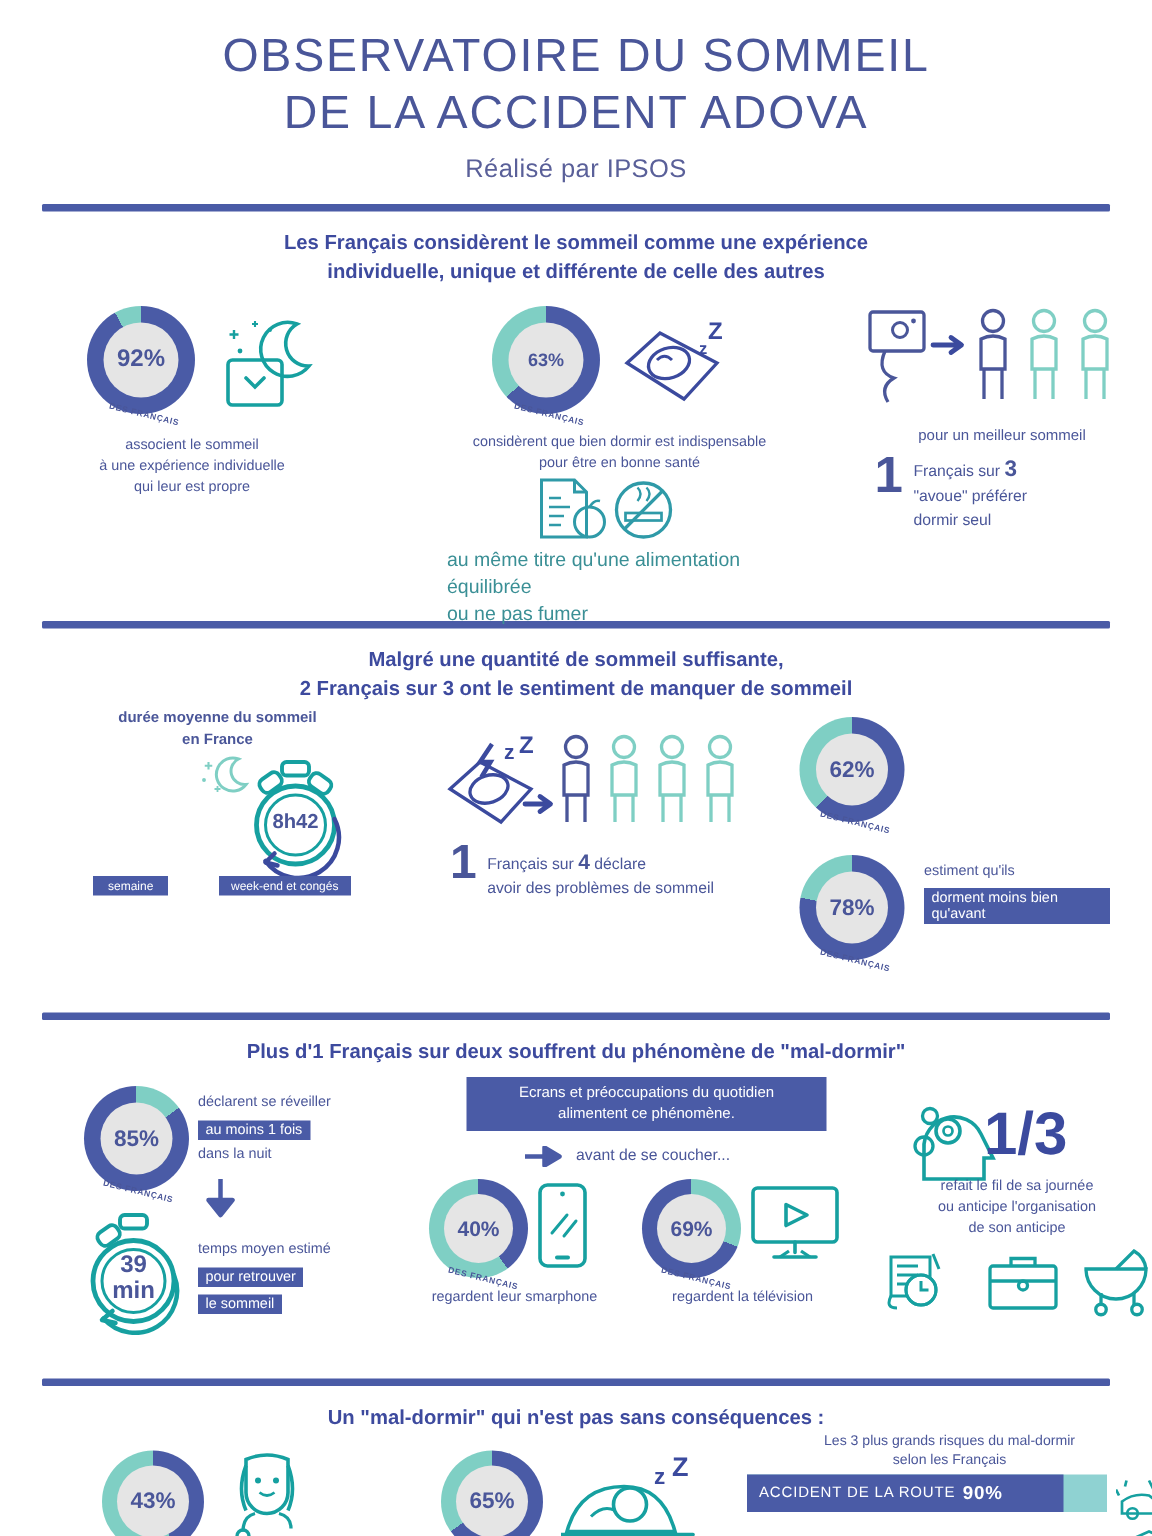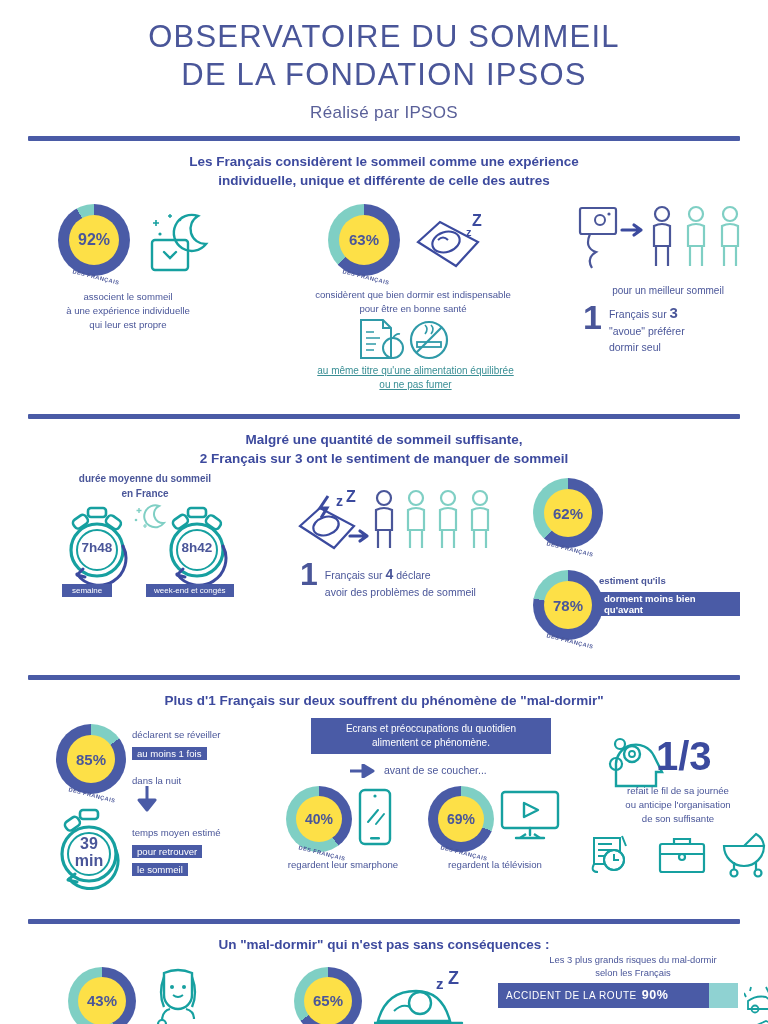--- a/index.html
+++ b/index.html
@@ -26,52 +26,52 @@
   
   .sec-title {
     text-align:center; font-size:13.5px; font-weight:bold; color:#3d4a9e;
     line-height:1.42; margin-top:11px;
   }
 
   
   .donut { position:relative; }
   .donut .ring { border-radius:50%; display:flex; align-items:center; justify-content:center; }
   .donut .hole {
-    position:absolute; border-radius:50%; background:#fde047;
+    position:absolute; border-radius:50%; background:#e5e5e5;
     display:flex; align-items:center; justify-content:center;
     font-weight:bold; color:#4a5699;
   }
   .desfr {
     position:absolute; font-size:5.6px; letter-spacing:.5px; color:#4a5699;
     transform:rotate(14deg); white-space:nowrap; font-weight:bold;
   }
   .cap { font-size:9.6px; color:#4a5699; line-height:1.45; text-align:center; }
   .capl { font-size:9.6px; color:#4a5699; line-height:1.55; }
   .hl { background:#4a5ba6; color:#fff; padding:1px 5px; display:inline-block; font-size:9.6px; }
-  .tiny { font-size:10px; color:#3a8f95; line-height:1.4; text-align:center;text-decoration:underline; }
+  .tiny { font-size:13px; color:#3a8f95; line-height:1.4; text-align:left; }
   .bignum { font-size:30px; font-weight:bold; color:#4a5699; line-height:.9; }
 
   
   .barwrap { position:relative; height:25px; background:#8fd2d2; margin-bottom:7px; }
   .barfill { position:absolute; left:0; top:0; height:100%; background:#4a5ba6; }
   .barlabel {
     position:absolute; left:8px; top:0; height:100%; display:flex; align-items:center;
     color:#fff; font-size:10px; letter-spacing:.55px; white-space:nowrap;
   }
   .barlabel b { font-size:12.5px; margin-left:5px; }
 </style>
 </head>
 <body>
 
 <div class="page">
 
   <div class="hdr">
     <h1>
       <span>OBSERVATOIRE DU SOMMEIL</span><br>
-      <span>DE LA FONDATION IPSOS</span>
+      <span>DE LA ACCIDENT ADOVA</span>
     </h1>
     <div class="sub">Réalisé par IPSOS</div>
   </div>
   <div class="rule"></div>
 
   <div class="sec-title">
     <span>Les Français considèrent le sommeil comme une expérience</span><br>
     <span>individuelle, unique et différente de celle des autres</span>
   </div>
 
@@ -97,21 +97,21 @@
 
     <div class="cap" style="position:absolute;left:10px;top:94px;width:180px;">
       <span>associent le sommeil</span><br>
       <span>à une expérience individuelle</span><br>
       <span>qui leur est propre</span>
     </div>
 
     <div style="position:absolute;left:300px;top:8px;">
       <div class="donut" style="width:72px;height:72px;">
         <div class="ring" style="width:72px;height:72px;background:conic-gradient(#4a5ba6 0% 63%, #7fcfc4 63% 100%);"></div>
-        <div class="hole" style="left:11px;top:11px;width:50px;height:50px;font-size:15px;">63%</div>
+        <div class="hole" style="left:11px;top:11px;width:50px;height:50px;font-size:12px;">63%</div>
       </div>
       <div class="desfr" style="left:14px;top:70px;">DES FRANÇAIS</div>
     </div>
 
     <svg width="82" height="68" viewBox="0 0 82 68" style="position:absolute;left:382px;top:12px;">
       <path d="M8 34 L30 14 L68 34 L46 58 Z" fill="none" stroke="#3b4a9e" stroke-width="2.2"></path>
       <ellipse cx="36" cy="34" rx="14" ry="10" fill="none" stroke="#3b4a9e" stroke-width="2.2" transform="rotate(-18 36 34)"></ellipse>
       <path d="M28 32 q5 -5 10 0" fill="none" stroke="#3b4a9e" stroke-width="2"></path>
       <text x="62" y="18" font-size="16" font-weight="bold" fill="#3b4a9e" font-family="Liberation Sans">Z</text>
       <text x="56" y="28" font-size="11" font-weight="bold" fill="#3b4a9e" font-family="Liberation Sans">z</text>
@@ -193,32 +193,20 @@
       <span>en France</span>
     </div>
 
     <svg width="40" height="34" viewBox="0 0 40 34" style="position:absolute;left:103px;top:30px;">
       <path d="M28 4 a11 11 0 1 0 5 17 a9 9 0 0 1 -5 -17z" fill="none" stroke="#7fcfc4" stroke-width="2"></path>
       <path d="M8 6 v5 M5.5 8.5 h5" stroke="#7fcfc4" stroke-width="1.4"></path>
       <path d="M14 22 v4 M12 24 h4" stroke="#7fcfc4" stroke-width="1.2"></path>
       <circle cx="5" cy="18" r="1.3" fill="#7fcfc4"></circle>
     </svg>
 
-    <div style="position:absolute;left:28px;top:34px;">
-      <svg width="86" height="80" viewBox="0 0 86 80">
-        <rect x="32" y="2" width="18" height="9" rx="3" fill="none" stroke="#16a0a0" stroke-width="2.6"></rect>
-        <rect x="17" y="11" width="15" height="10" rx="4" fill="none" stroke="#16a0a0" stroke-width="2.6" transform="rotate(-35 24 16)"></rect>
-        <rect x="50" y="11" width="15" height="10" rx="4" fill="none" stroke="#16a0a0" stroke-width="2.6" transform="rotate(35 57 16)"></rect>
-        <circle cx="41" cy="44" r="26" fill="none" stroke="#16a0a0" stroke-width="3.2"></circle>
-        <circle cx="41" cy="44" r="20" fill="none" stroke="#16a0a0" stroke-width="2"></circle>
-        <path d="M67 40 a27 27 0 0 1 -46 28" fill="none" stroke="#3b4a9e" stroke-width="3" stroke-linecap="round"></path>
-        <path d="M27 63 l-6 6 l8 2" fill="none" stroke="#3b4a9e" stroke-width="3" stroke-linecap="round" stroke-linejoin="round"></path>
-      </svg>
-      <div style="position:absolute;left:14px;top:34px;width:54px;text-align:center;font-size:13.5px;font-weight:bold;color:#4a5699;">7h48</div>
-    </div>
     <div class="hl" style="position:absolute;left:34px;top:112px;font-size:8px;padding:2px 10px;">semaine</div>
 
     <div style="position:absolute;left:128px;top:34px;">
       <svg width="86" height="80" viewBox="0 0 86 80">
         <rect x="32" y="2" width="18" height="9" rx="3" fill="none" stroke="#16a0a0" stroke-width="2.6"></rect>
         <rect x="17" y="11" width="15" height="10" rx="4" fill="none" stroke="#16a0a0" stroke-width="2.6" transform="rotate(-35 24 16)"></rect>
         <rect x="50" y="11" width="15" height="10" rx="4" fill="none" stroke="#16a0a0" stroke-width="2.6" transform="rotate(35 57 16)"></rect>
         <circle cx="41" cy="44" r="26" fill="none" stroke="#16a0a0" stroke-width="3.2"></circle>
         <circle cx="41" cy="44" r="20" fill="none" stroke="#16a0a0" stroke-width="2"></circle>
         <path d="M67 40 a27 27 0 0 1 -46 28" fill="none" stroke="#3b4a9e" stroke-width="3" stroke-linecap="round"></path>
@@ -277,21 +265,21 @@
       <div class="desfr" style="left:13px;top:68px;">DES FRANÇAIS</div>
     </div>
 
     <div style="position:absolute;left:505px;top:98px;">
       <div class="donut" style="width:70px;height:70px;">
         <div class="ring" style="width:70px;height:70px;background:conic-gradient(#4a5ba6 0% 78%, #7fcfc4 78% 100%);"></div>
         <div class="hole" style="left:11px;top:11px;width:48px;height:48px;font-size:15px;">78%</div>
       </div>
       <div class="desfr" style="left:13px;top:68px;">DES FRANÇAIS</div>
     </div>
-    <div style="position:absolute;left:571px;top:102px;font-weight:bold;">
+    <div style="position:absolute;left:588px;top:102px;">
       <div class="capl">estiment qu'ils</div>
       <div class="hl" style="margin-top:3px;">dorment moins bien qu'avant</div>
     </div>
   </div>
 
   <div class="rule"></div>
 
   <div class="sec-title">Plus d'1 Français sur deux souffrent du phénomène de "mal-dormir"</div>
 
   <div style="position:relative;height:188px;margin-top:8px;">
@@ -299,21 +287,21 @@
     <div style="position:absolute;left:28px;top:6px;">
       <div class="donut" style="width:70px;height:70px;">
         <div class="ring" style="width:70px;height:70px;background:conic-gradient(#7fcfc4 0% 15%, #4a5ba6 15% 100%);"></div>
         <div class="hole" style="left:11px;top:11px;width:48px;height:48px;font-size:15px;">85%</div>
       </div>
       <div class="desfr" style="left:12px;top:68px;">DES FRANÇAIS</div>
     </div>
     <div style="position:absolute;left:104px;top:10px;">
       <div class="capl">déclarent se réveiller</div>
       <div class="hl" style="margin-top:2px;">au moins 1 fois</div>
-      <div class="capl" style="margin-top:13px;">dans la nuit</div>
+      <div class="capl" style="margin-top:2px;">dans la nuit</div>
     </div>
 
     <svg width="22" height="26" viewBox="0 0 22 26" style="position:absolute;left:108px;top:68px;">
       <path d="M11 0 v16 M3 14 l8 10 l8 -10z" fill="#4a5ba6" stroke="#4a5ba6" stroke-width="3" stroke-linejoin="round"></path>
     </svg>
 
     <div style="position:absolute;left:20px;top:90px;">
       <svg width="86" height="82" viewBox="0 0 86 82">
         <rect x="32" y="2" width="18" height="9" rx="3" fill="none" stroke="#16a0a0" stroke-width="2.6"></rect>
         <rect x="17" y="11" width="15" height="10" rx="4" fill="none" stroke="#16a0a0" stroke-width="2.6" transform="rotate(-35 24 16)"></rect>
@@ -381,21 +369,21 @@
       <circle cx="34" cy="22" r="8" fill="none" stroke="#16a0a0" stroke-width="2.4"></circle>
       <circle cx="34" cy="22" r="3" fill="none" stroke="#16a0a0" stroke-width="1.8"></circle>
       <circle cx="18" cy="32" r="6" fill="none" stroke="#16a0a0" stroke-width="2.2"></circle>
       <circle cx="22" cy="12" r="5" fill="none" stroke="#16a0a0" stroke-width="2.2"></circle>
     </svg>
     <div style="position:absolute;left:628px;top:18px;font-size:40px;font-weight:bold;color:#3b4a9e;line-height:1;">1/3</div>
 
     <div class="cap" style="position:absolute;left:560px;top:66px;width:180px;">
       <span>refait le fil de sa journée</span><br>
       <span>ou anticipe l'organisation</span><br>
-      <span>de son suffisante</span>
+      <span>de son anticipe</span>
     </div>
 
     <svg width="180" height="48" viewBox="0 0 180 48" style="position:absolute;left:560px;top:112px;">
       <g stroke="#16a0a0" stroke-width="2" fill="none">
         <path d="M6 8 h26 v26 h-26z"></path>
           <path d="M10 14 h14 M10 20 h14 M10 26 h10"></path>
         <circle cx="26" cy="30" r="10" fill="#fff"></circle>
           <circle cx="26" cy="30" r="10"></circle>
         <path d="M26 24 v6 h5"></path>
         <path d="M34 6 l4 10 M6 34 q-4 8 4 8"></path>

